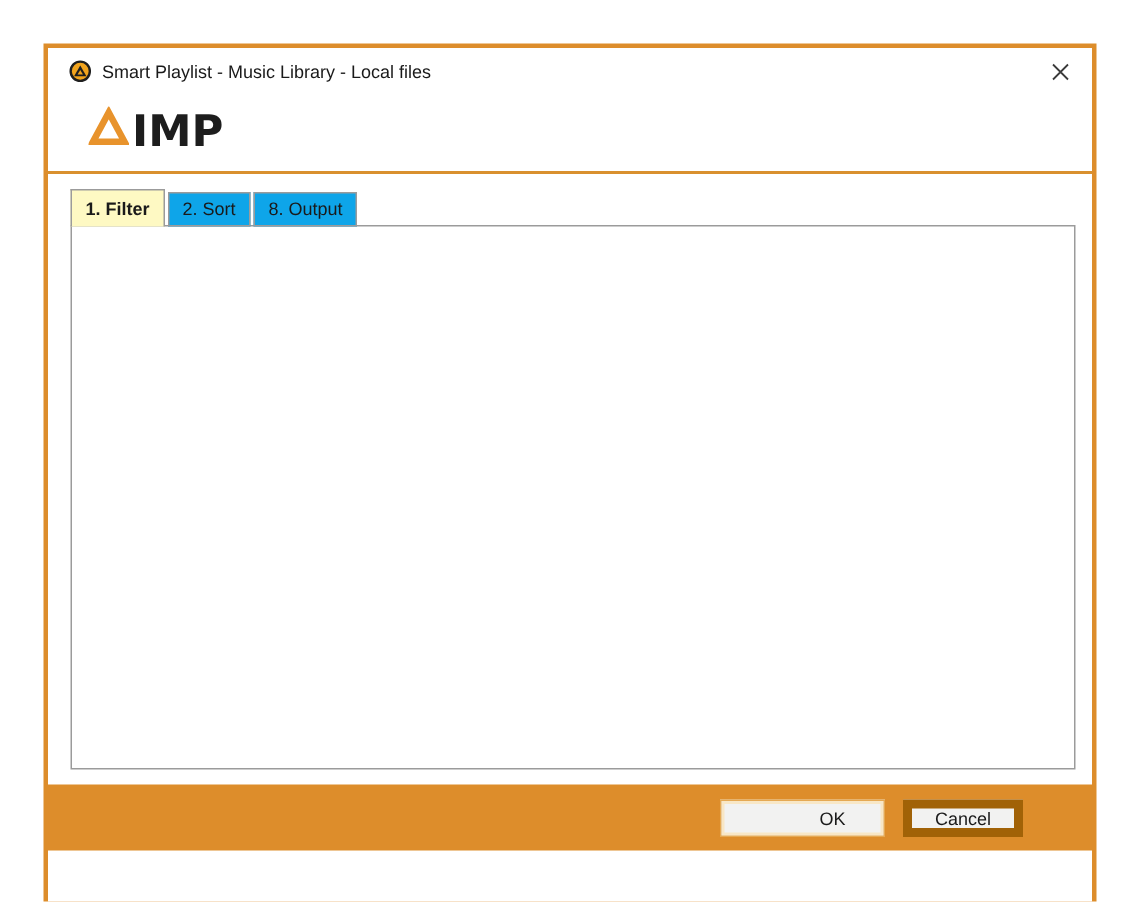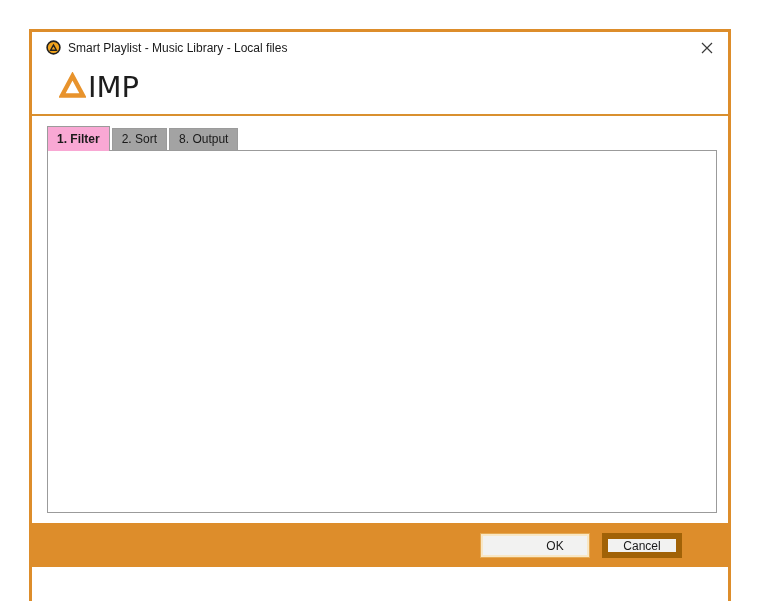--- a/index.html
+++ b/index.html
@@ -16,30 +16,30 @@
     background:#ffffff;
     border:3px solid #dd8d2b;
   }
   
   .titlebar { position:absolute; left:0; top:0; width:696px; height:32px; background:#fff; }
   .app-icon { position:absolute; left:14px; top:8px; width:15px; height:15px; }
   .title-text { position:absolute; left:36px; top:9px; font-size:12px; color:#1a1a1a; white-space:nowrap; }
   .close-btn { position:absolute; right:10px; top:5px; width:22px; height:22px; display:flex; align-items:center; justify-content:center; cursor:default; }
   
   .logo { position:absolute; left:27px; top:40px; height:30px; display:flex; align-items:center; }
-  .logo-text { font-size:29px; font-weight:400; letter-spacing:0px; color:#1d1d1d; margin-left:2px; font-family:"DejaVu Sans","Liberation Sans",sans-serif;text-align:center; }
+  .logo-text { font-size:29px; font-weight:700; letter-spacing:0px; color:#1d1d1d; margin-left:2px; font-family:"DejaVu Sans","Liberation Sans",sans-serif;text-align:center; }
   .separator { position:absolute; left:0; top:82px; width:696px; height:2px; background:#d9902f; }
   
   .tabs { position:absolute; left:15px; top:94px; height:25px; display:flex; align-items:flex-end; z-index:3; }
   .tab {
-    height:23px; padding:0 9px; background:#a3a3a3; border:1px solid #9b9b9b;
+    height:23px; padding:0 9px; background:#0ea5e9; border:1px solid #9b9b9b;
     font-size:12px; line-height:21px; margin-right:2px; white-space:nowrap;
   }
   .tab.active {
-    height:25px; background:#f9a8d4; border-bottom:none; font-weight:bold; line-height:24px;margin-top:48px;
+    height:25px; background:#fef9c3; border-bottom:none; font-weight:bold; line-height:24px;margin-top:48px;
   }
   
   .panel { position:absolute; left:15px; top:118px; width:670px; height:363px; background:#fff; border:1px solid #9b9b9b; z-index:1; }
   
   .combo {
     position:absolute; height:22px; background:#fff; border:1px solid #8a8a8a;
     font-size:12px; line-height:20px; padding:0 18px 0 6px; white-space:nowrap; overflow:hidden;
   }
   .combo .chev { position:absolute; right:4px; top:8px; }
   .combo.focused { border:1px solid #a9722c; }

